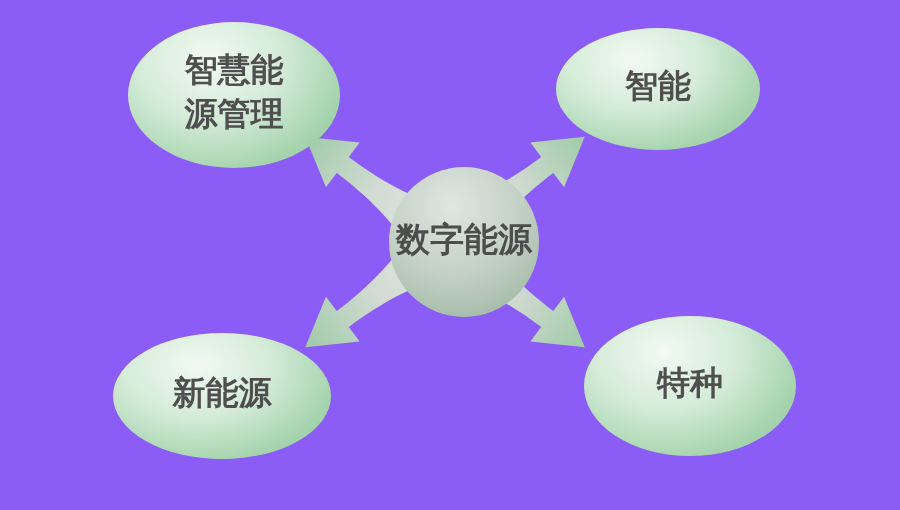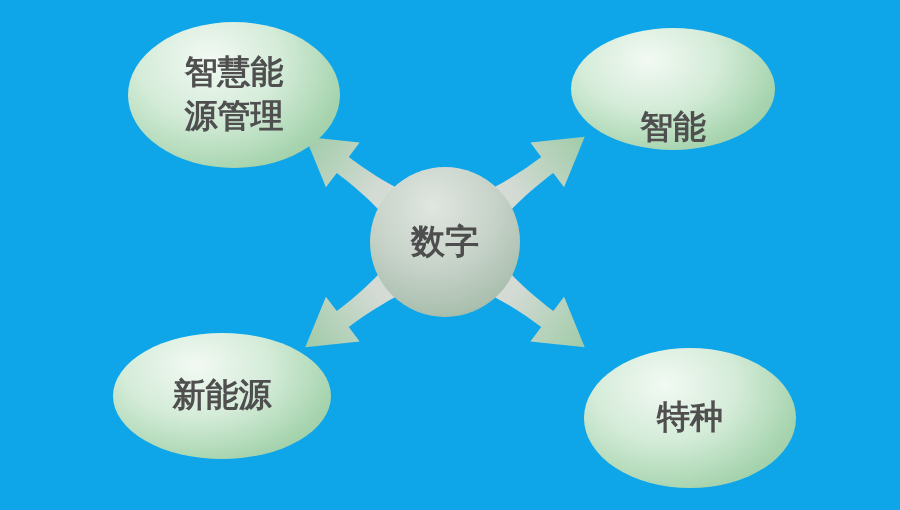--- a/index.html
+++ b/index.html
@@ -4,23 +4,23 @@
 <style>
   html, body {
     margin: 0;
     padding: 0;
     background: #ffffff;
   }
   .canvas {
     position: relative;
     width: 900px;
     height: 510px;
-    background: #0ea5e9;
+    background: #8b5cf6;
     overflow: hidden;
-    font-family: Liberation Serif, serif;
+    font-family: Liberation Mono, monospace;
   }
   .arrow-layer {
     position: absolute;
     left: 0;
     top: 0;
     width: 900px;
     height: 510px;
   }
   .node {
     position: absolute;
@@ -30,26 +30,26 @@
     align-items: center;
     justify-content: center;
     text-align: center;
     font-weight: bold;
     color: #4f4f4f;
     font-size: 33px;
     line-height: 1.32;
     background: radial-gradient(ellipse at 38% 26%, #f2f9f3 0%, #d5ecd9 38%, #a8d5b0 72%, #8ac295 100%);
   }
   .node-top-left    { left: 128px; top: 22px;  width: 212px; height: 146px; }
-  .node-top-right   { left: 571px; top: 28px;  width: 204px; height: 122px; justify-content: flex-end; }
+  .node-top-right   { left: 556px; top: 28px;  width: 204px; height: 122px; }
   .node-bottom-left { left: 113px; top: 333px; width: 218px; height: 126px; }
-  .node-bottom-right{ left: 584px; top: 348px; width: 212px; height: 140px; }
+  .node-bottom-right{ left: 584px; top: 316px; width: 212px; height: 140px; }
   .center-circle {
     position: absolute;
-    left: 370px;
+    left: 389px;
     top: 167px;
     width: 150px;
     height: 150px;
     border-radius: 50%;
     display: flex;
     flex-direction: row;
     align-items: center;
     justify-content: center;
     text-align: center;
     font-weight: bold;
@@ -92,15 +92,16 @@
     <div class="line">新能源</div>
     <div class="line"></div>
   </div>
 
   <div class="node node-bottom-right">
     <div class="line">特种</div>
   </div>
 
   <div class="center-circle">
     <div class="line">数字</div>
+    <div class="line">能源</div>
   </div>
 
 </div>
 
 </body></html>

